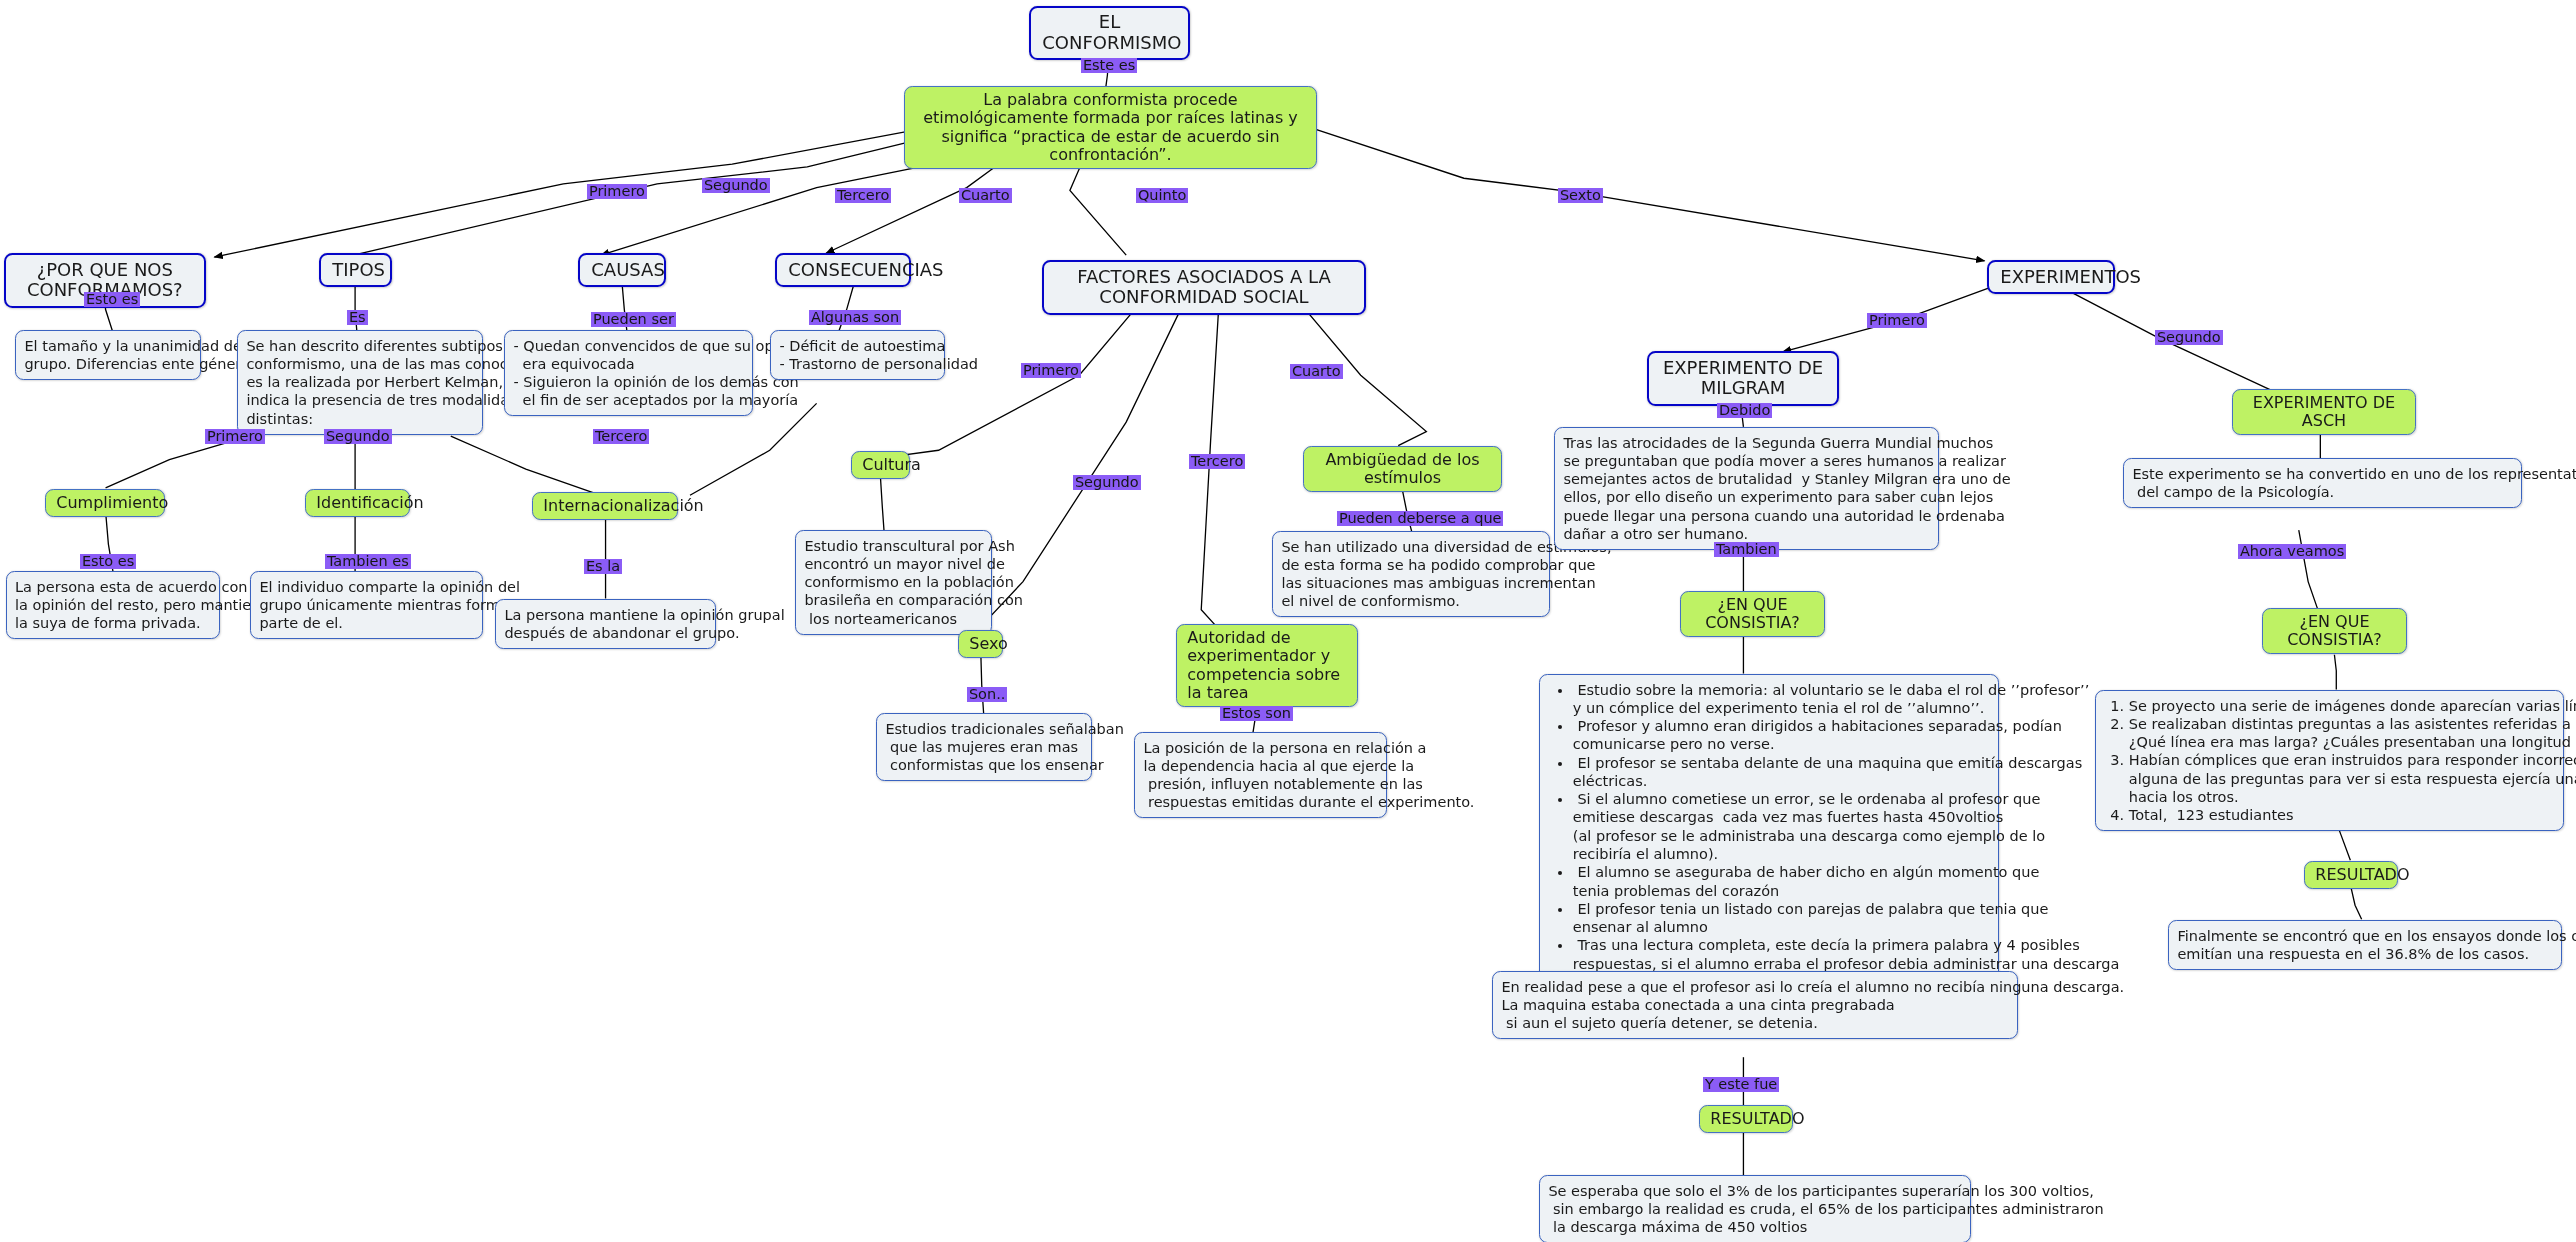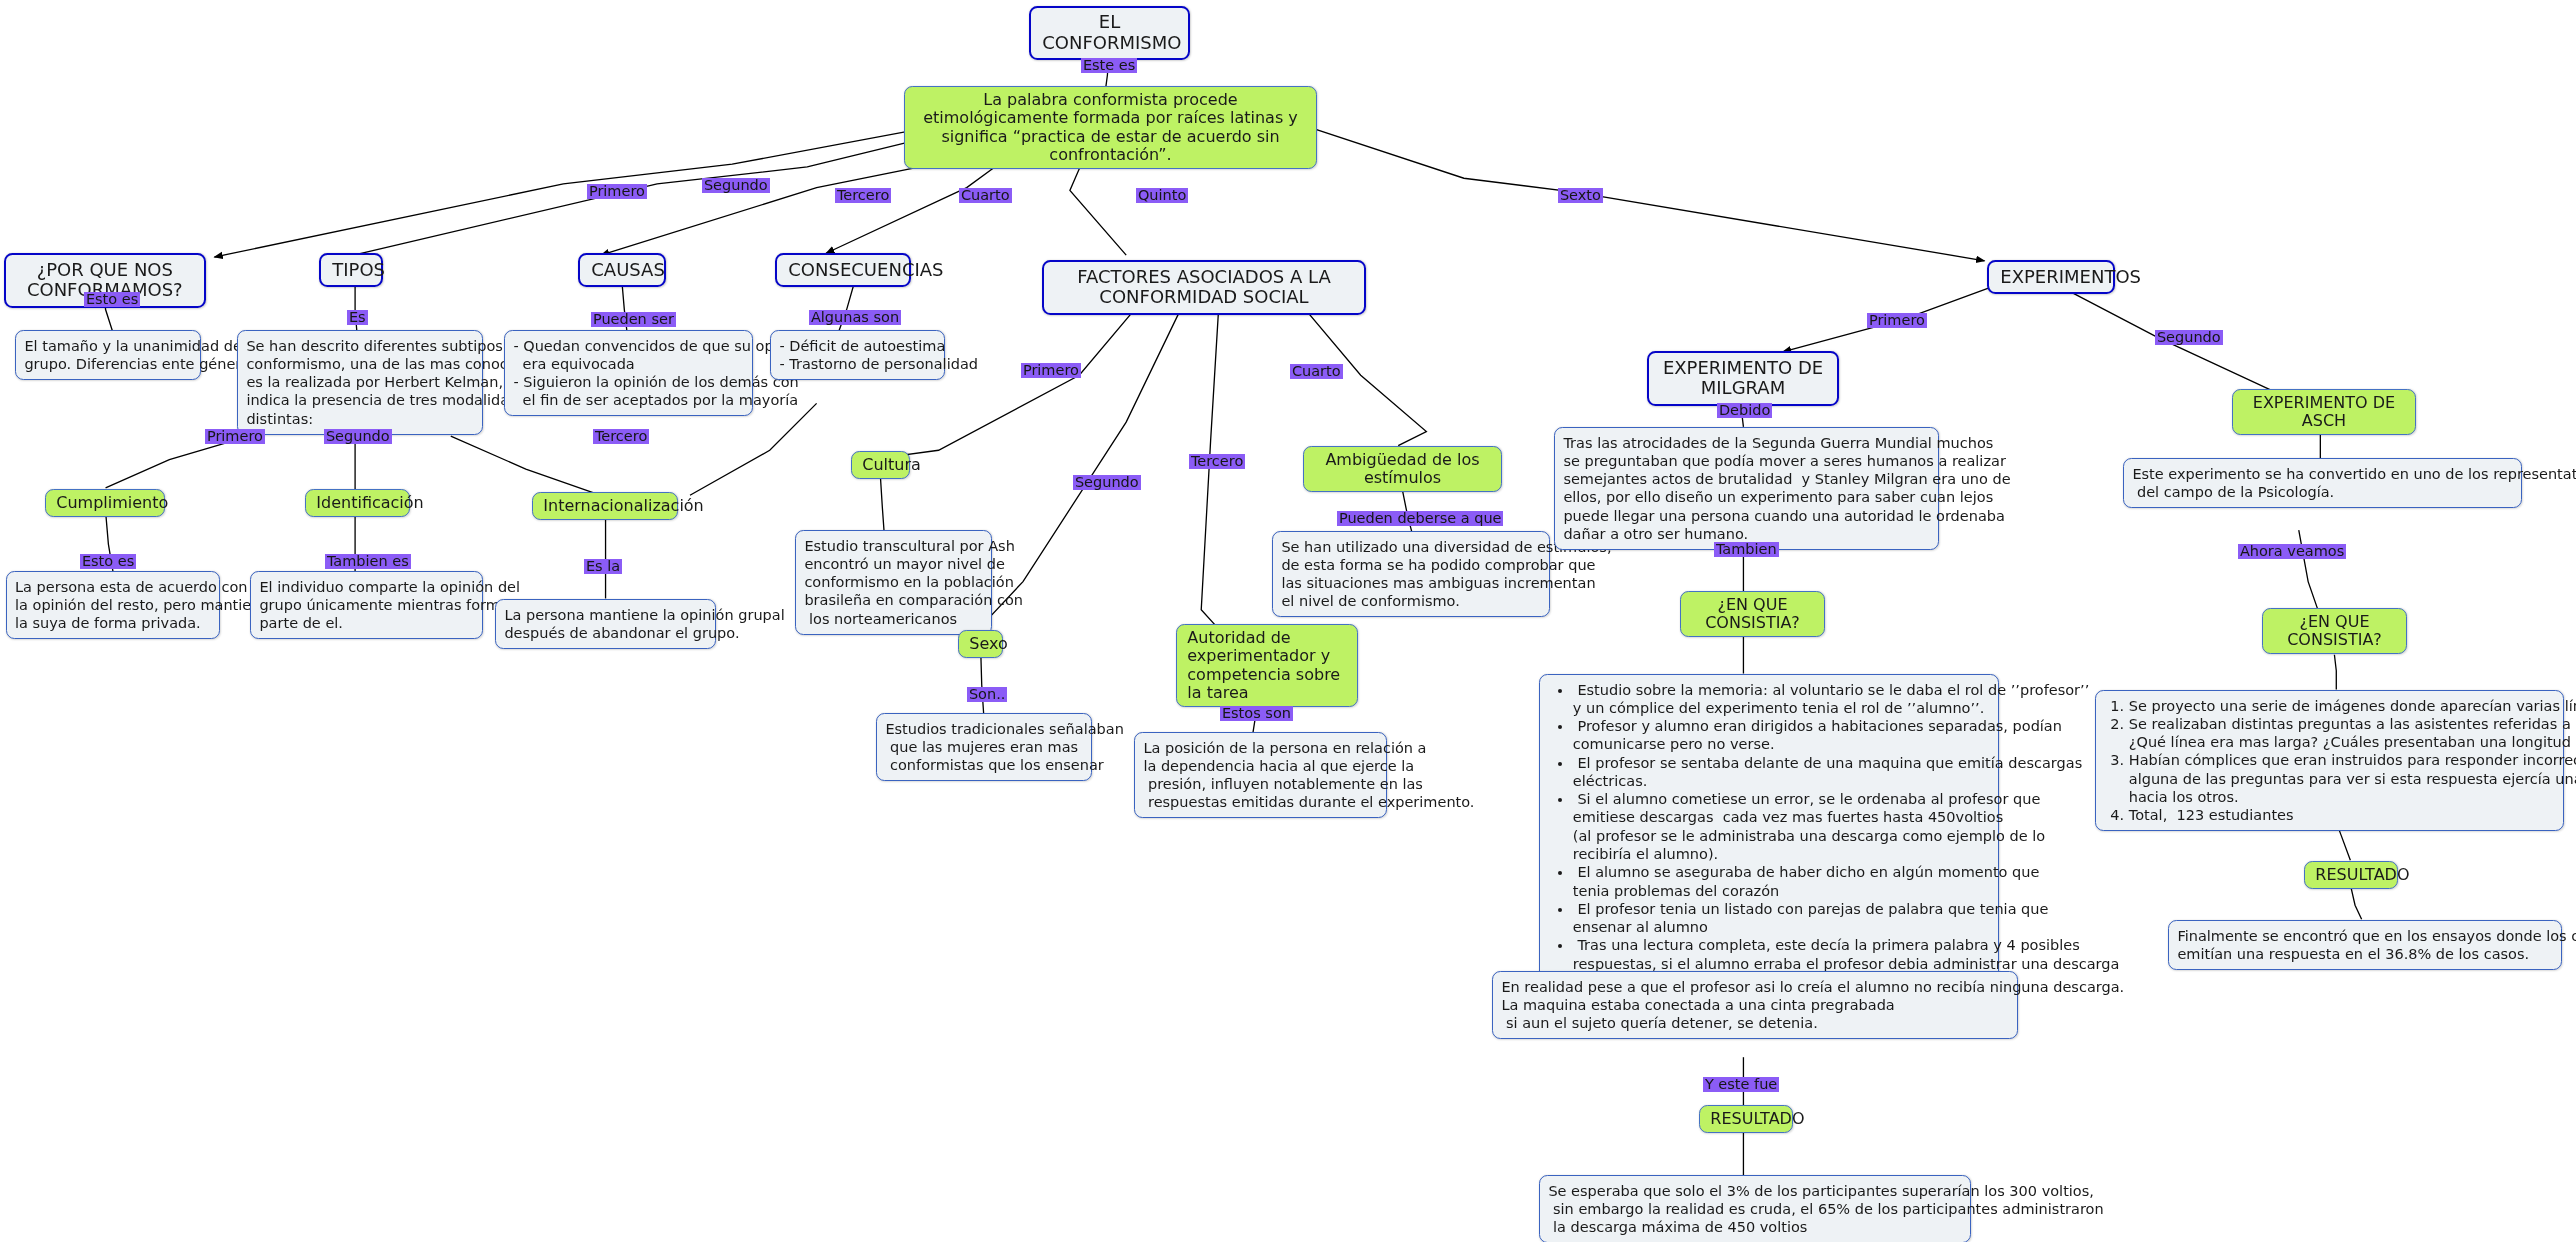--- a/index.html
+++ b/index.html
@@ -179,21 +179,21 @@
 
   <div class="node n-main" style="left:3.8px; top:253px; width:202px;">
     <span>¿POR QUE NOS CONFORMAMOS?</span>
   </div>
   <div class="edge-label" style="left:84px; top:292px;">Esto es</div>
   <div class="node n-text c" style="left:15px; top:330px; width:186px;">
     <span class="ln">El tamaño y la unanimidad del</span>
     <span class="ln">grupo. Diferencias ente géneros</span>
   </div>
 
-  <div class="node n-main" style="left:319px; top:253px; width:64px;">
+  <div class="node n-main" style="left:319px; top:253px; width:73px;">
     <span>TIPOS</span>
   </div>
   <div class="edge-label" style="left:347px; top:310px;">Es</div>
   <div class="node n-text" style="left:237px; top:330px; width:246px;">
     <span class="ln">Se han descrito diferentes subtipos de</span>
     <span class="ln">conformismo, una de las mas conocidas</span>
     <span class="ln">es la realizada por Herbert Kelman, quien</span>
     <span class="ln">indica la presencia de tres modalidades</span>
     <span class="ln">distintas:</span>
   </div>

